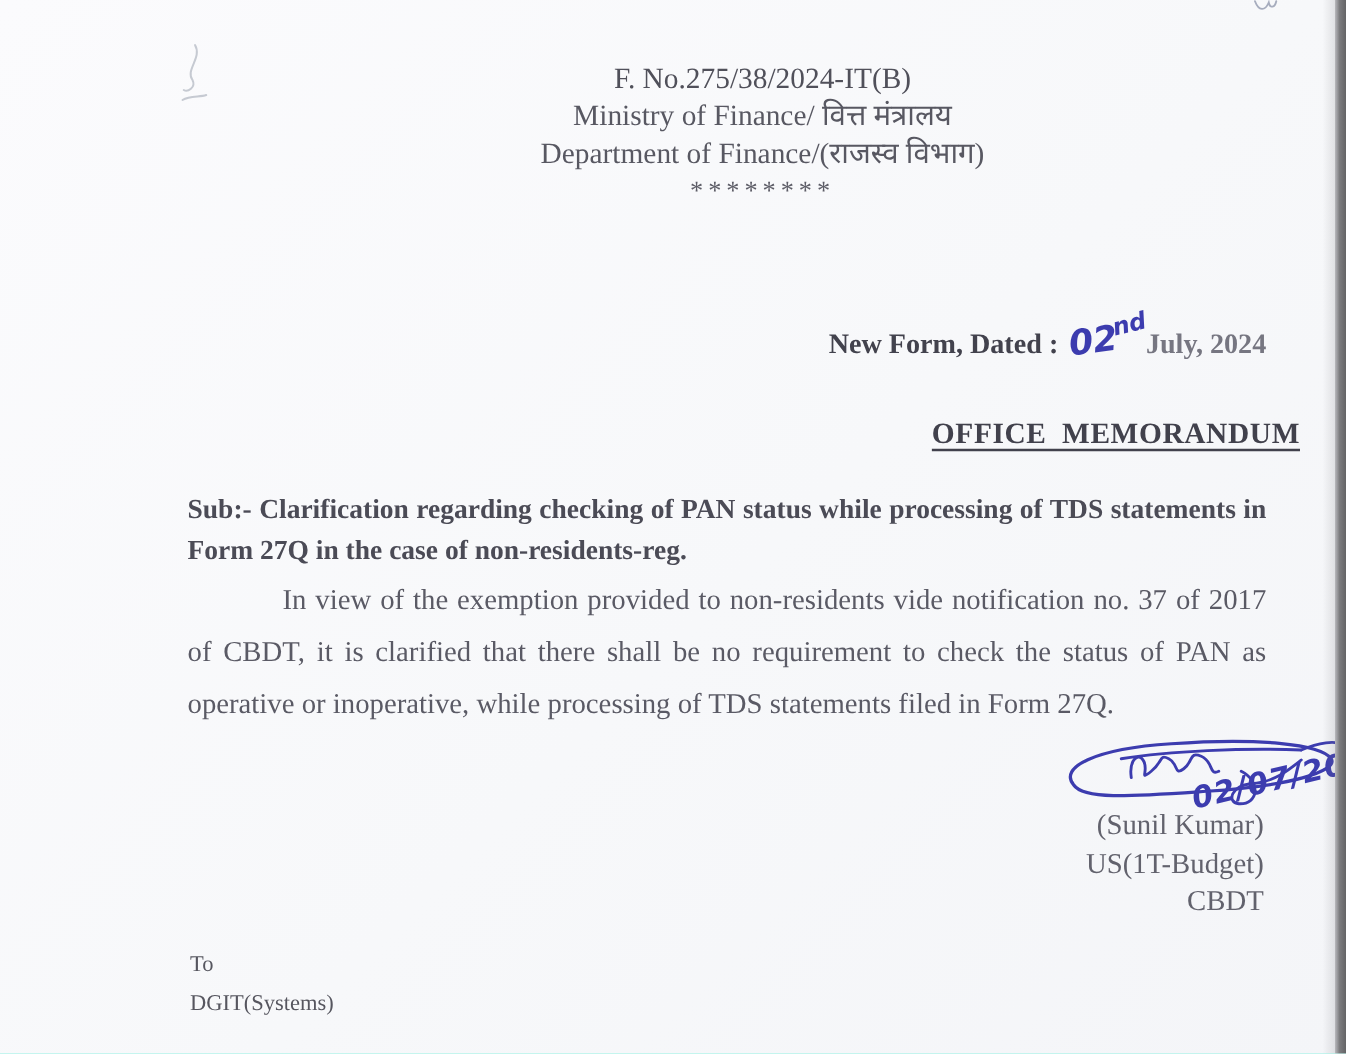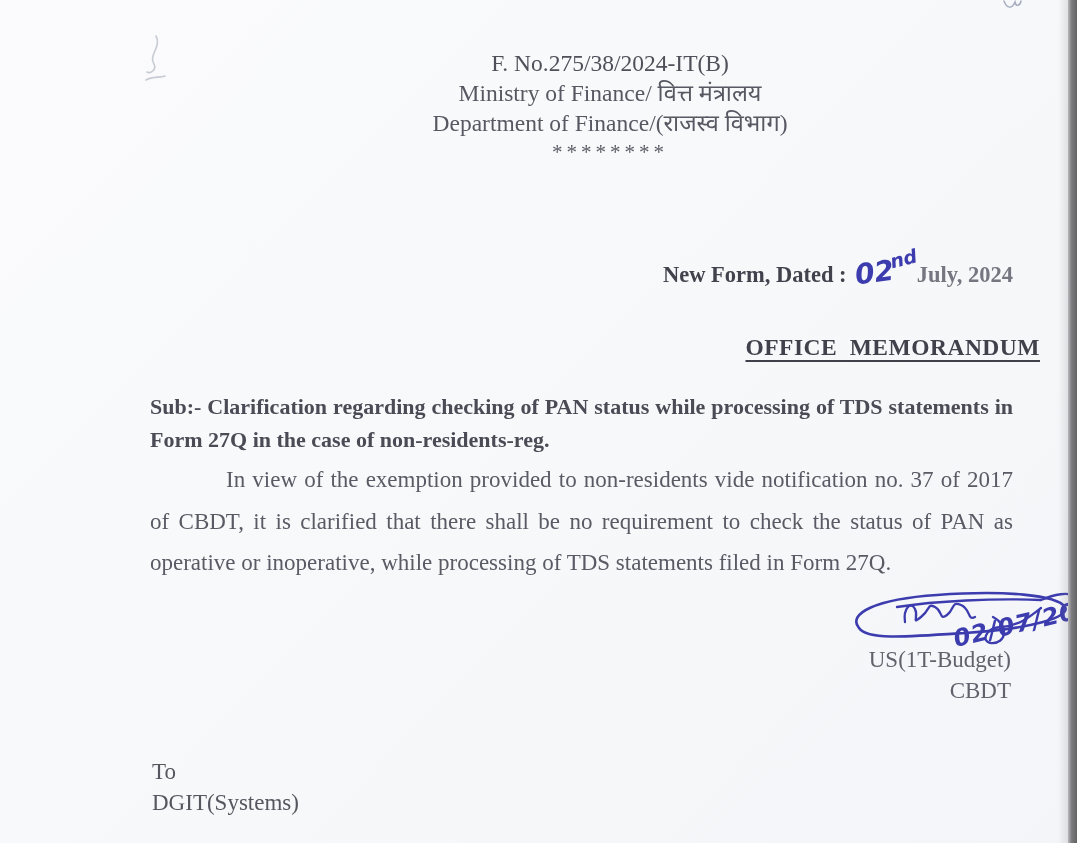--- a/index.html
+++ b/index.html
@@ -132,21 +132,21 @@
     right: 66px;
     text-align: right;
     font-size: 23px;
     line-height: 30.5px;
     color: #62626d;
   }
 
   .addressee {
     top: 756px;
     left: 152px;
-    font-size: 23px;
+    font-size: 18px;
     line-height: 31px;
     color: #56565f;
   }
 
   .scanner-edge {
     top: 0;
     right: 0;
     width: 9px;
     height: 843px;
     background: linear-gradient(to right, #b9b9bd 0%, #7c7c7f 40%, #636365 100%);
@@ -198,20 +198,21 @@
     <path d="M62 36 C60 22 68 15 72 23 C76 31 68 39 78 31 C88 23 84 17 92 21 C100 25 96 35 104 29 C112 23 108 15 118 19 C128 23 124 35 132 31" fill="none" stroke="#3c3caf" stroke-width="2.3" stroke-linecap="round"></path>
     <path d="M54 21 C92 15 152 12 198 14" fill="none" stroke="#3c3caf" stroke-width="2.3" stroke-linecap="round"></path>
     <path d="M150 31 C166 39 164 58 148 57 C138 56 142 42 158 41 C176 40 188 30 198 22" fill="none" stroke="#3c3caf" stroke-width="2.3" stroke-linecap="round"></path>
     <path d="M198 14 C212 8 226 6 230 10" fill="none" stroke="#3c3caf" stroke-width="2.3" stroke-linecap="round"></path>
     <circle cx="231" cy="9" r="2.6" fill="#3c3caf"></circle>
   </svg>
 
   <span class="layer sig-date hand">02/07/2024</span>
 
   <div class="layer sign-block">
+    <div>(Sunil Kumar)</div>
     <div>US(1T-Budget)</div>
     <div>CBDT</div>
   </div>
 
   <div class="layer addressee">
     <div>To</div>
     <div>DGIT(Systems)</div>
   </div>
 
   <div class="layer edge-soft"></div>

